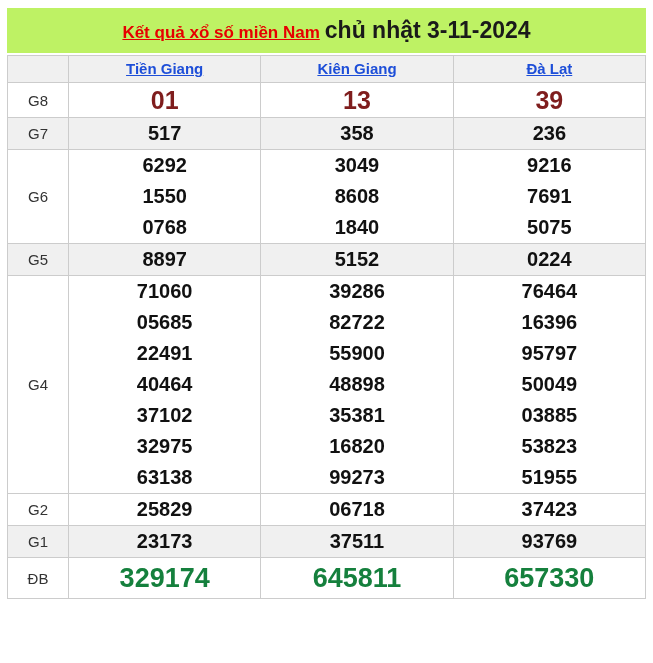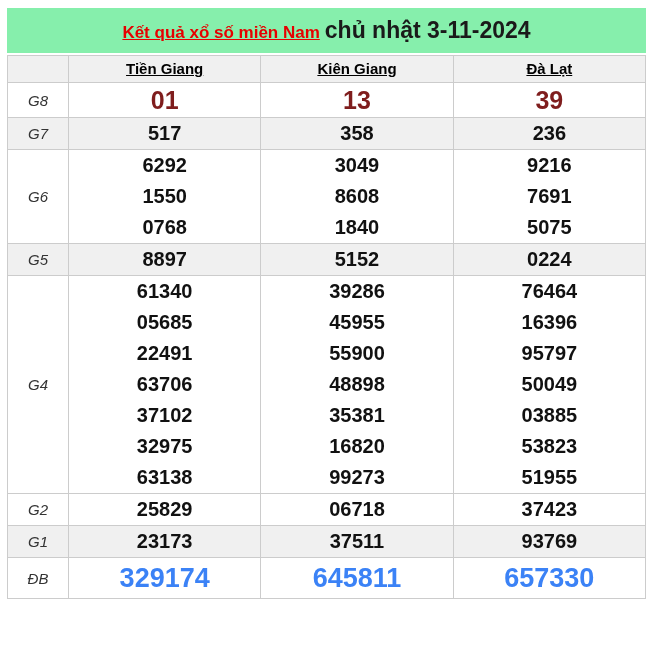--- a/index.html
+++ b/index.html
@@ -9,21 +9,21 @@
     font-family: "Liberation Sans", sans-serif;
   }
   .page {
     width: 653px;
     height: 663px;
     box-sizing: border-box;
     padding: 8px 7px;
     background: #ffffff;
   }
   .header-box {
-    background: #86efac;
+    background: #bef264;
     height: 45px;
     line-height: 45px;
     text-align: center;
     margin-bottom: 2px;
     white-space: nowrap;
   }
   .title-link {
     color: #e60000;
     font-weight: bold;
     font-size: 17px;
@@ -45,47 +45,46 @@
     border: 1px solid #cccccc;
     text-align: center;
     vertical-align: middle;
     padding: 0;
   }
   .results thead tr {
     background: #f0f0f0;
     height: 27px;
   }
   .results thead a {
-    color: #000000;
+    color: #1d4ed8;
     font-weight: bold;
     font-size: 15px;
     text-decoration: underline;
     cursor: pointer;
   }
   .label-col { width: 60px; }
   td.label-cell {
     font-size: 15px;
     color: #333333;
     font-weight: normal;
-    font-style: italic;
   }
   td.num-cell {
     font-weight: bold;
     font-size: 20px;
     color: #111111;
   }
   .num { line-height: 31px; }
   tr.shaded { background: #f0f0f0; }
   tr.red-large .num {
     color: #7f1d1d;
     font-size: 25px;
     line-height: 34px;
   }
   tr.red-xlarge .num {
-    color: #3b82f6;
+    color: #15803d;
     font-size: 27px;
     line-height: 40px;
   }
 </style>
 </head>
 <body>
 
 <div class="page">
 
   <div class="header-box">
@@ -158,31 +157,31 @@
           <td class="num-cell">
             <div class="num">5152</div>
           </td>
           <td class="num-cell">
             <div class="num">0224</div>
           </td>
         </tr>
         <tr>
           <td class="label-cell">G4</td>
           <td class="num-cell">
-            <div class="num">61340</div>
+            <div class="num">71060</div>
             <div class="num">05685</div>
             <div class="num">22491</div>
-            <div class="num">63706</div>
+            <div class="num">40464</div>
             <div class="num">37102</div>
             <div class="num">32975</div>
             <div class="num">63138</div>
           </td>
           <td class="num-cell">
             <div class="num">39286</div>
-            <div class="num">45955</div>
+            <div class="num">82722</div>
             <div class="num">55900</div>
             <div class="num">48898</div>
             <div class="num">35381</div>
             <div class="num">16820</div>
             <div class="num">99273</div>
           </td>
           <td class="num-cell">
             <div class="num">76464</div>
             <div class="num">16396</div>
             <div class="num">95797</div>

